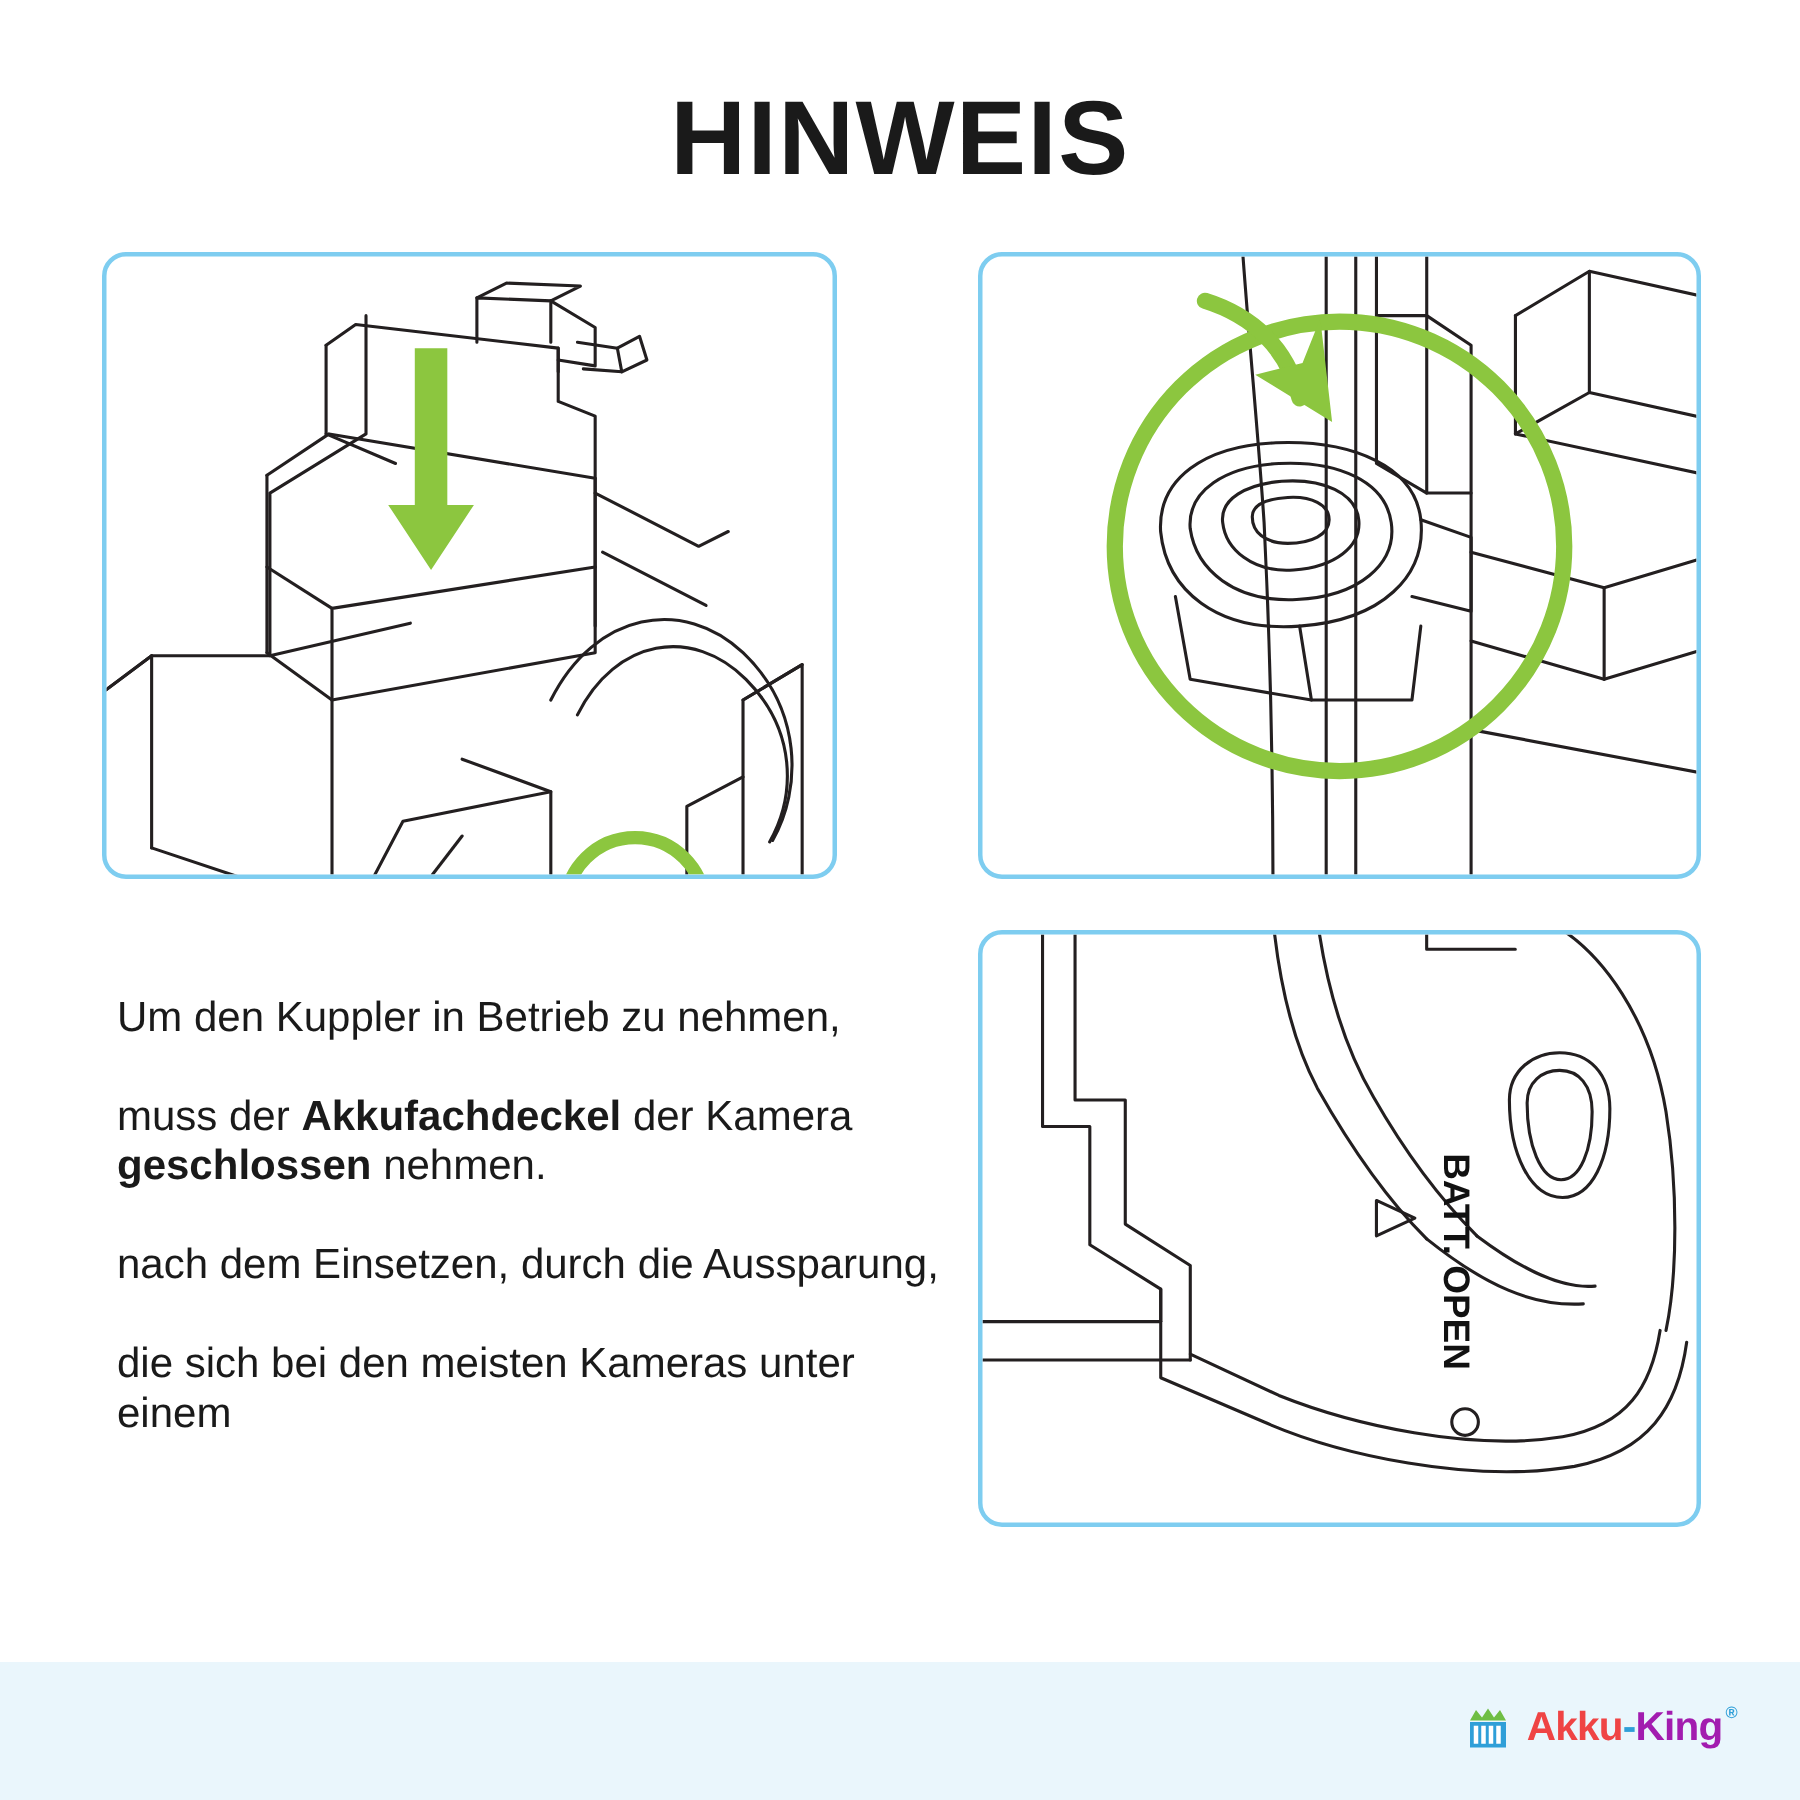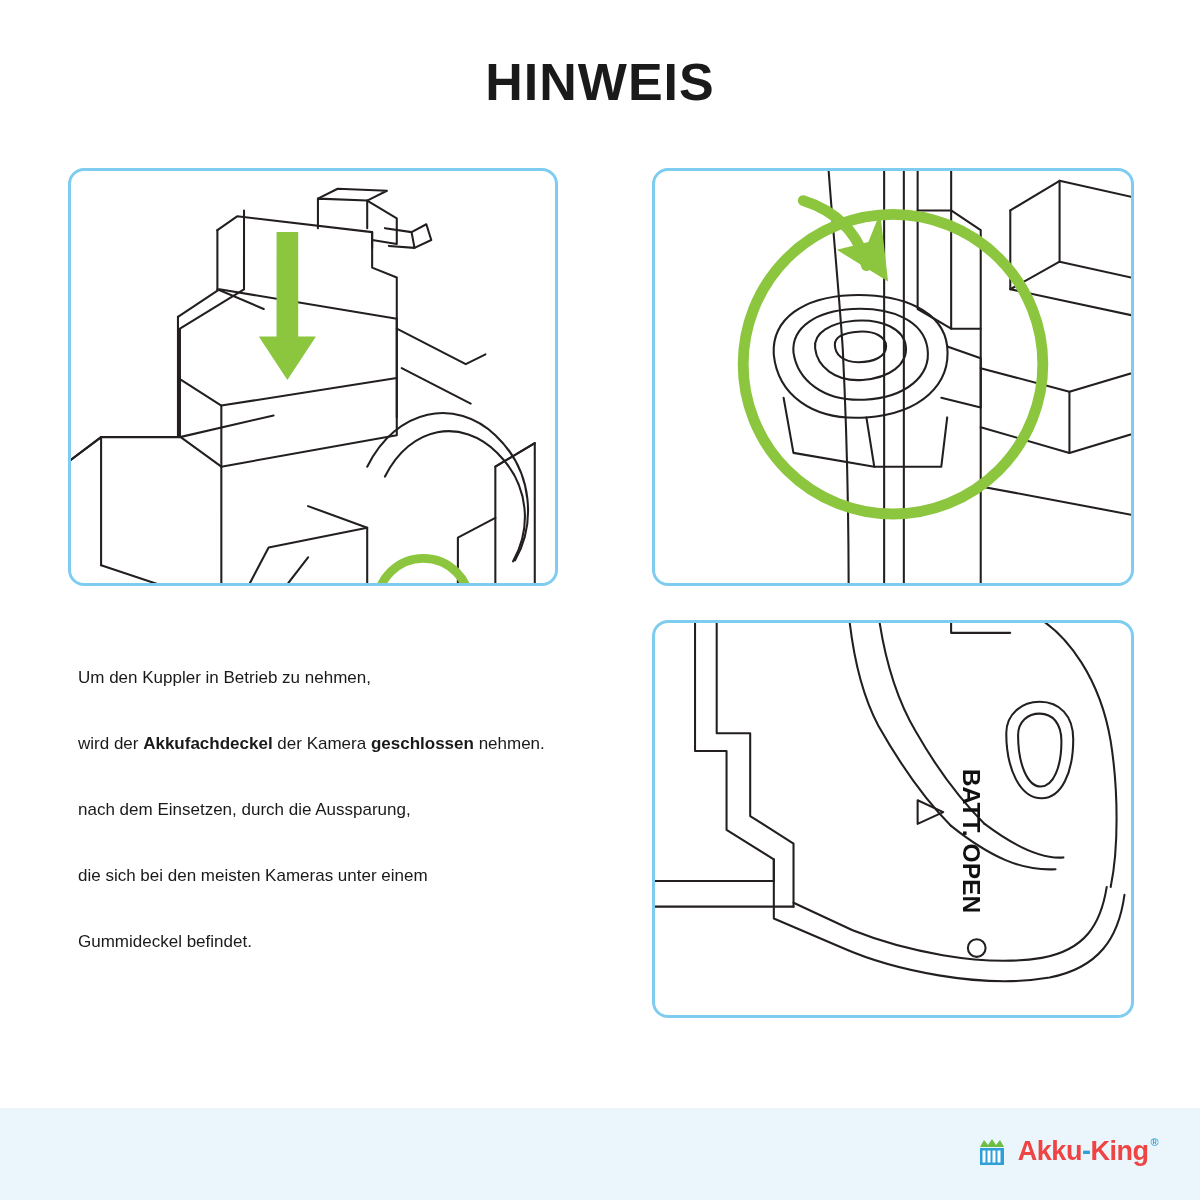--- a/index.html
+++ b/index.html
@@ -20,21 +20,21 @@
     background: #ffffff;
   }
 
   
   .title {
     position: absolute;
     top: 52px;
     left: 0;
     width: 1200px;
     text-align: center;
-    font-size: 52px;
+    font-size: 70px;
     font-weight: bold;
     letter-spacing: 1px;
     color: #1a1a1a;
     font-family: "Liberation Sans", sans-serif;
   }
 
   
   .figure {
     position: absolute;
     border: 3px solid #7ecdf0;
@@ -46,21 +46,21 @@
   #fig-coupler-insert { left: 68px;  top: 168px; width: 490px; height: 418px; }
   #fig-latch-close    { left: 652px; top: 168px; width: 482px; height: 418px; }
   #fig-batt-open      { left: 652px; top: 620px; width: 482px; height: 398px; }
 
   .figure svg { display: block; width: 100%; height: 100%; }
 
   
   .textblock {
     position: absolute;
     font-family: "Liberation Sans", sans-serif;
-    font-size: 17px;
+    font-size: 28px;
     line-height: 33px;
     color: #1a1a1a;
     white-space: pre-line;
   }
   #text-primary   { left: 78px; top: 628px;  width: 560px; }
   #text-secondary { left: 72px; top: 868px;  width: 560px; }
 
   #text-primary .line { display: block; }
   #text-primary b { font-weight: bold; }
 
@@ -87,21 +87,21 @@
     position: relative;
   }
   .brand-text {
     font-family: "Liberation Sans", sans-serif;
     font-size: 27px;
     font-weight: bold;
     letter-spacing: -0.5px;
   }
   .brand-text .akku { color: #ef4444; }
   .brand-text .dash { color: #2f9fd8; }
-  .brand-text .king { color: #ef4444; }
+  .brand-text .king { color: #a21caf; }
   .brand-reg {
     font-size: 11px;
     color: #2f9fd8;
     vertical-align: top;
     margin-left: 2px;
   }
 
   
   .vlabel {
     font-family: "Liberation Sans", sans-serif;
@@ -241,24 +241,23 @@
 
         <path d="M266 180 L292 192 L266 204 Z"></path>
       </g>
 
       <text class="vlabel" x="0" y="0" transform="translate(312,148) rotate(90)">BATT. OPEN</text>
     </svg>
   </div>
 
   <div class="textblock" id="text-primary">
     <span class="line">Um den Kuppler in Betrieb zu nehmen,</span>
-    <span class="line"><span>wird der </span><b>Akkufachdeckel</b><span> der Kamera </span><b>geschlossen</b><span> nehmen.</span></span>
+    <span class="line"><span>muss der </span><b>Akkufachdeckel</b><span> der Kamera </span><b>geschlossen</b><span> nehmen.</span></span>
     <span class="line">nach dem Einsetzen, durch die Aussparung,</span>
     <span class="line">die sich bei den meisten Kameras unter einem</span>
-    <span class="line">Gummideckel befindet.</span>
   </div>
 
 
   <div class="footer-band"></div>
   <div class="brand">
     <span class="brand-mark">
       <svg viewBox="0 0 34 30" xmlns="http://www.w3.org/2000/svg">
         <path d="M3 10 L7 3 L11 8 L15 2 L19 8 L23 3 L27 10 Z" fill="#6fbe44"></path>
         <rect x="3" y="11" width="24" height="17" fill="#2f9fd8"></rect>
         <rect x="5.5" y="13.5" width="3" height="12" fill="#ffffff"></rect>

